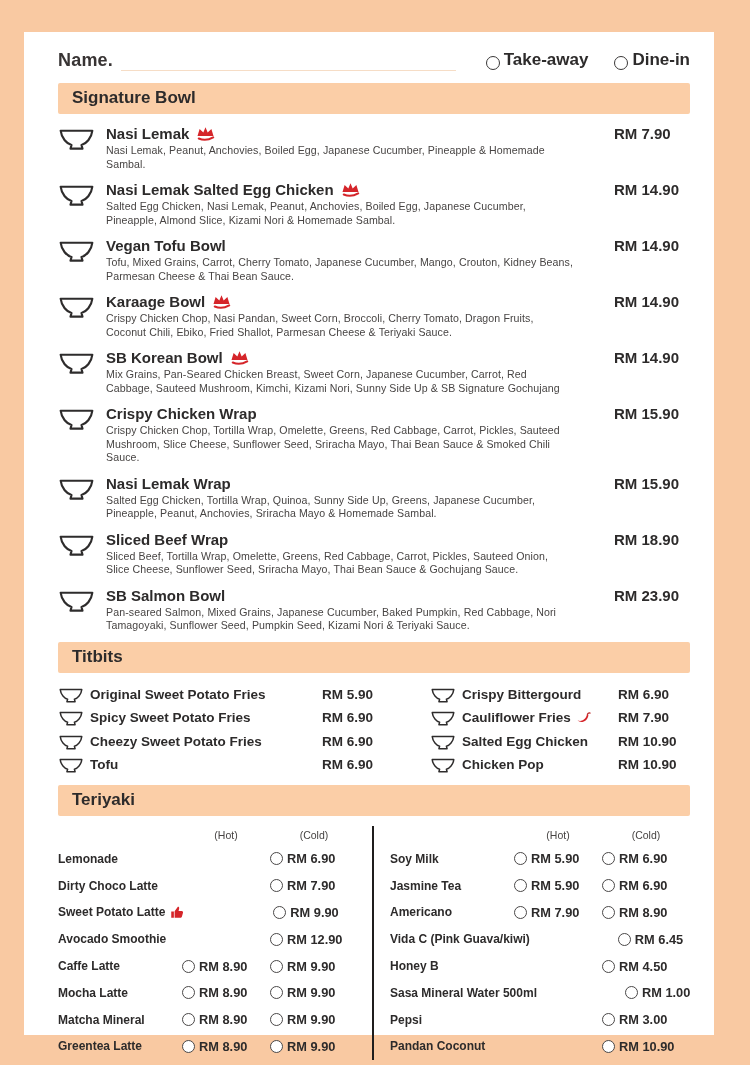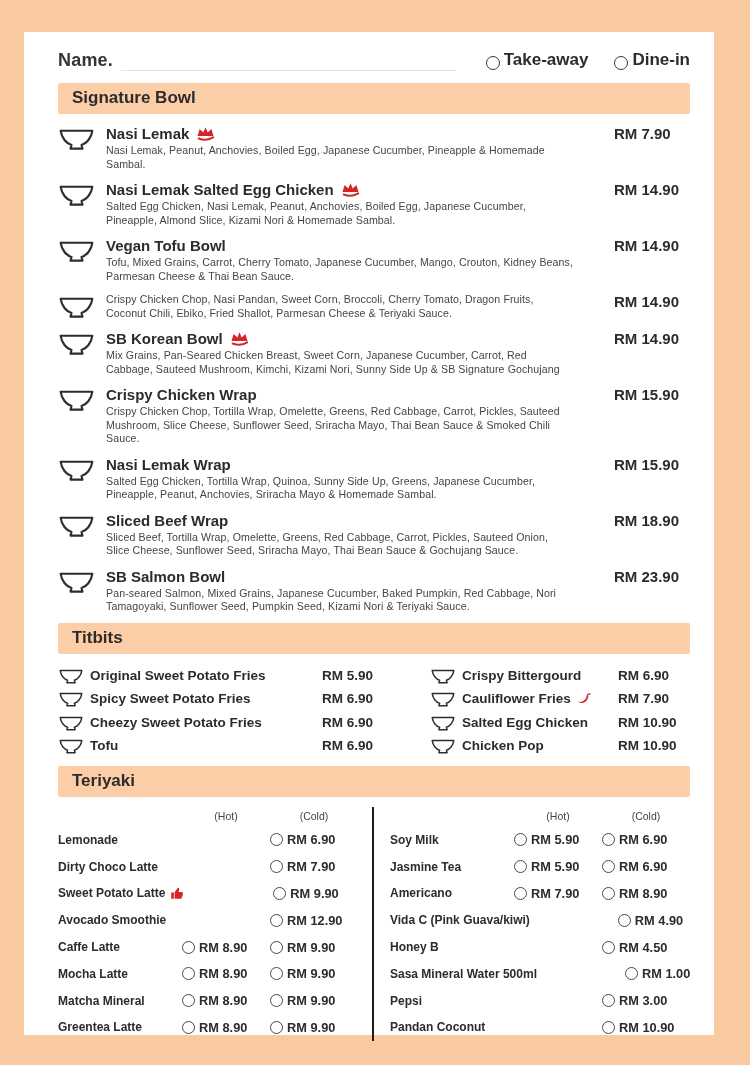--- a/index.html
+++ b/index.html
@@ -135,20 +135,27 @@
           </div>
           <div class="sig-price">RM 14.90</div>
         </div>
         <div class="sig-item">
           <span class="bowl-wrap">
             <svg class="bowl" width="37" height="25" viewBox="0 0 44 30">
               <path d="M3 4.5 H41 C40 13.5 33.5 20 28 21.6 L29.2 26 H14.8 L16 21.6 C10.5 20 4 13.5 3 4.5 Z" fill="none" stroke="#2e2c2c" stroke-width="2.6" stroke-linejoin="round"></path>
             </svg>
           </span>
           <div class="sig-text">
+            <div class="sig-title">
+              <span>Karaage Bowl</span>
+              <svg class="crown" width="21" height="16" viewBox="0 0 32 25">
+                <path d="M3.5 15.5 L6.8 4.5 L12.6 10 L16 2 L19.4 10 L25.2 4.5 L28.5 15.5 Z" fill="#D5252A"></path>
+                <path d="M5.5 19.5 C12 22.3 20.5 22 28 17.8" stroke="#D5252A" stroke-width="3.2" fill="none" stroke-linecap="round"></path>
+              </svg>
+            </div>
             <div class="sig-desc">Crispy Chicken Chop, Nasi Pandan, Sweet Corn, Broccoli, Cherry Tomato, Dragon Fruits, Coconut Chili, Ebiko, Fried Shallot, Parmesan Cheese &amp; Teriyaki Sauce.</div>
           </div>
           <div class="sig-price">RM 14.90</div>
         </div>
         <div class="sig-item">
           <span class="bowl-wrap">
             <svg class="bowl" width="37" height="25" viewBox="0 0 44 30">
               <path d="M3 4.5 H41 C40 13.5 33.5 20 28 21.6 L29.2 26 H14.8 L16 21.6 C10.5 20 4 13.5 3 4.5 Z" fill="none" stroke="#2e2c2c" stroke-width="2.6" stroke-linejoin="round"></path>
             </svg>
           </span>
@@ -471,21 +478,21 @@
               <span class="bev-price">RM 8.90</span>
             </span>
           </div>
           <div class="bev-row">
             <span class="bev-name">
               <span>Vida C (Pink Guava/kiwi)</span>
             </span>
             <span class="bev-cell"></span>
             <span class="bev-cell">
               <span class="bev-radio"></span>
-              <span class="bev-price">RM 4.90</span>
+              <span class="bev-price">RM 6.45</span>
             </span>
           </div>
           <div class="bev-row">
             <span class="bev-name">
               <span>Honey B</span>
             </span>
             <span class="bev-cell"></span>
             <span class="bev-cell">
               <span class="bev-radio"></span>
               <span class="bev-price">RM 4.50</span>

